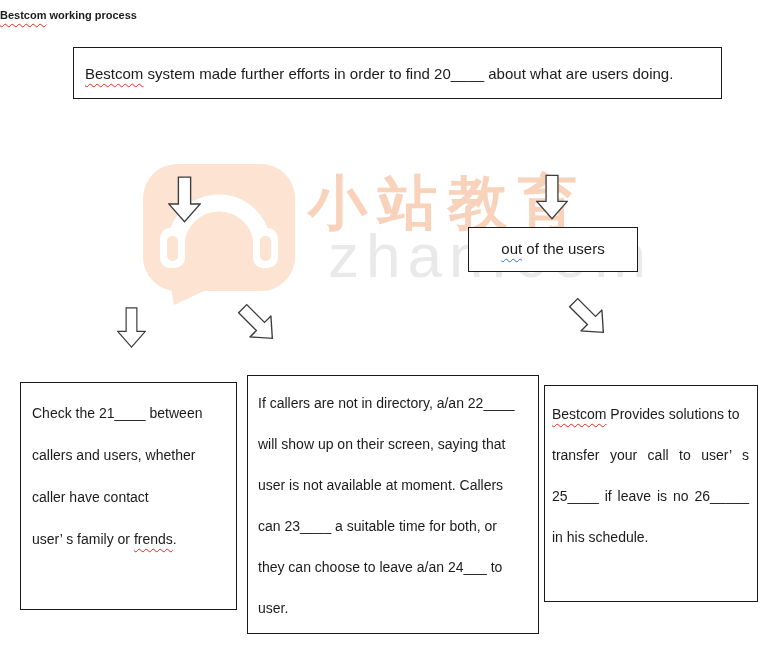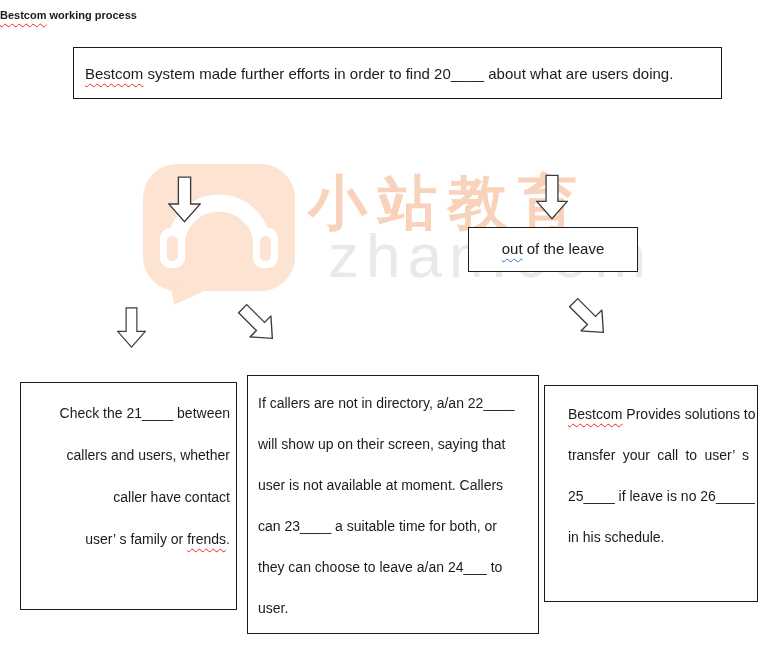--- a/index.html
+++ b/index.html
@@ -20,26 +20,26 @@
   
   .intro{left:73px;top:47px;width:649px;height:52px;display:flex;align-items:center;
          padding:0 10px 0 11px;font-size:15px;white-space:nowrap;}
   
   .branch{text-align:center;font-size:15px;}
   .box-in{left:114px;top:236px;width:147px;height:44px;line-height:41px;}
   .box-out{left:468px;top:227px;width:170px;height:45px;line-height:42px;}
   
   .detail{font-size:14px;}
   .detail .bline{white-space:nowrap;}
-  .box-left{left:20px;top:382px;width:217px;height:228px;padding:9px 6px 0 11px;text-align:right;}
+  .box-left{left:20px;top:382px;width:217px;height:228px;padding:9px 6px 0 11px;}
   .box-left .bline{line-height:42px;}
   .box-mid{left:247px;top:375px;width:292px;height:259px;padding:7px 9px 0 10px;}
   .box-mid .bline{line-height:41px;}
   .box-right{left:544px;top:385px;width:214px;height:217px;padding:8px 8px 0 7px;}
-  .box-right .bline{line-height:41px;margin-left:16px;}
+  .box-right .bline{line-height:41px;}
   .just{text-align:justify;text-align-last:justify;white-space:normal;}
   
   .sq-red{text-decoration-line:underline;text-decoration-style:wavy;
           text-decoration-color:#e8291c;text-decoration-thickness:1px;text-underline-offset:4px;}
   .sq-blue{text-decoration-line:underline;text-decoration-style:wavy;
            text-decoration-color:#3a6bd6;text-decoration-thickness:1px;text-underline-offset:4px;}
   
   .arrow{position:absolute;z-index:1;}
   .arrow svg{display:block;}
   .arr-1{left:168px;top:176px;}
@@ -91,21 +91,21 @@
         <path d="M10.7 1 H23.3 V28.6 H33.2 L17 47 L0.8 28.6 H10.7 Z" fill="#ffffff" stroke="#3c3c3c" stroke-width="1.5"></path>
       </svg>
   </div>
   <div class="arrow arr-5">
     <svg width="31" height="45" viewBox="0 0 34 48">
         <path d="M10.7 1 H23.3 V28.6 H33.2 L17 47 L0.8 28.6 H10.7 Z" fill="#ffffff" stroke="#3c3c3c" stroke-width="1.5"></path>
       </svg>
   </div>
 
 
-  <div class="box branch box-out"><span class="sq-blue">out</span><span> of the leave</span></div>
+  <div class="box branch box-out"><span class="sq-blue">out</span><span> of the users</span></div>
 
   <div class="box detail box-left">
     <div class="bline">Check the 21____ between</div>
     <div class="bline">callers and users, whether</div>
     <div class="bline">caller have contact</div>
     <div class="bline"><span>user’ s family or </span><span class="sq-red">frends</span><span>.</span></div>
   </div>
 
   <div class="box detail box-mid">
     <div class="bline">If callers are not in directory, a/an 22____</div>

